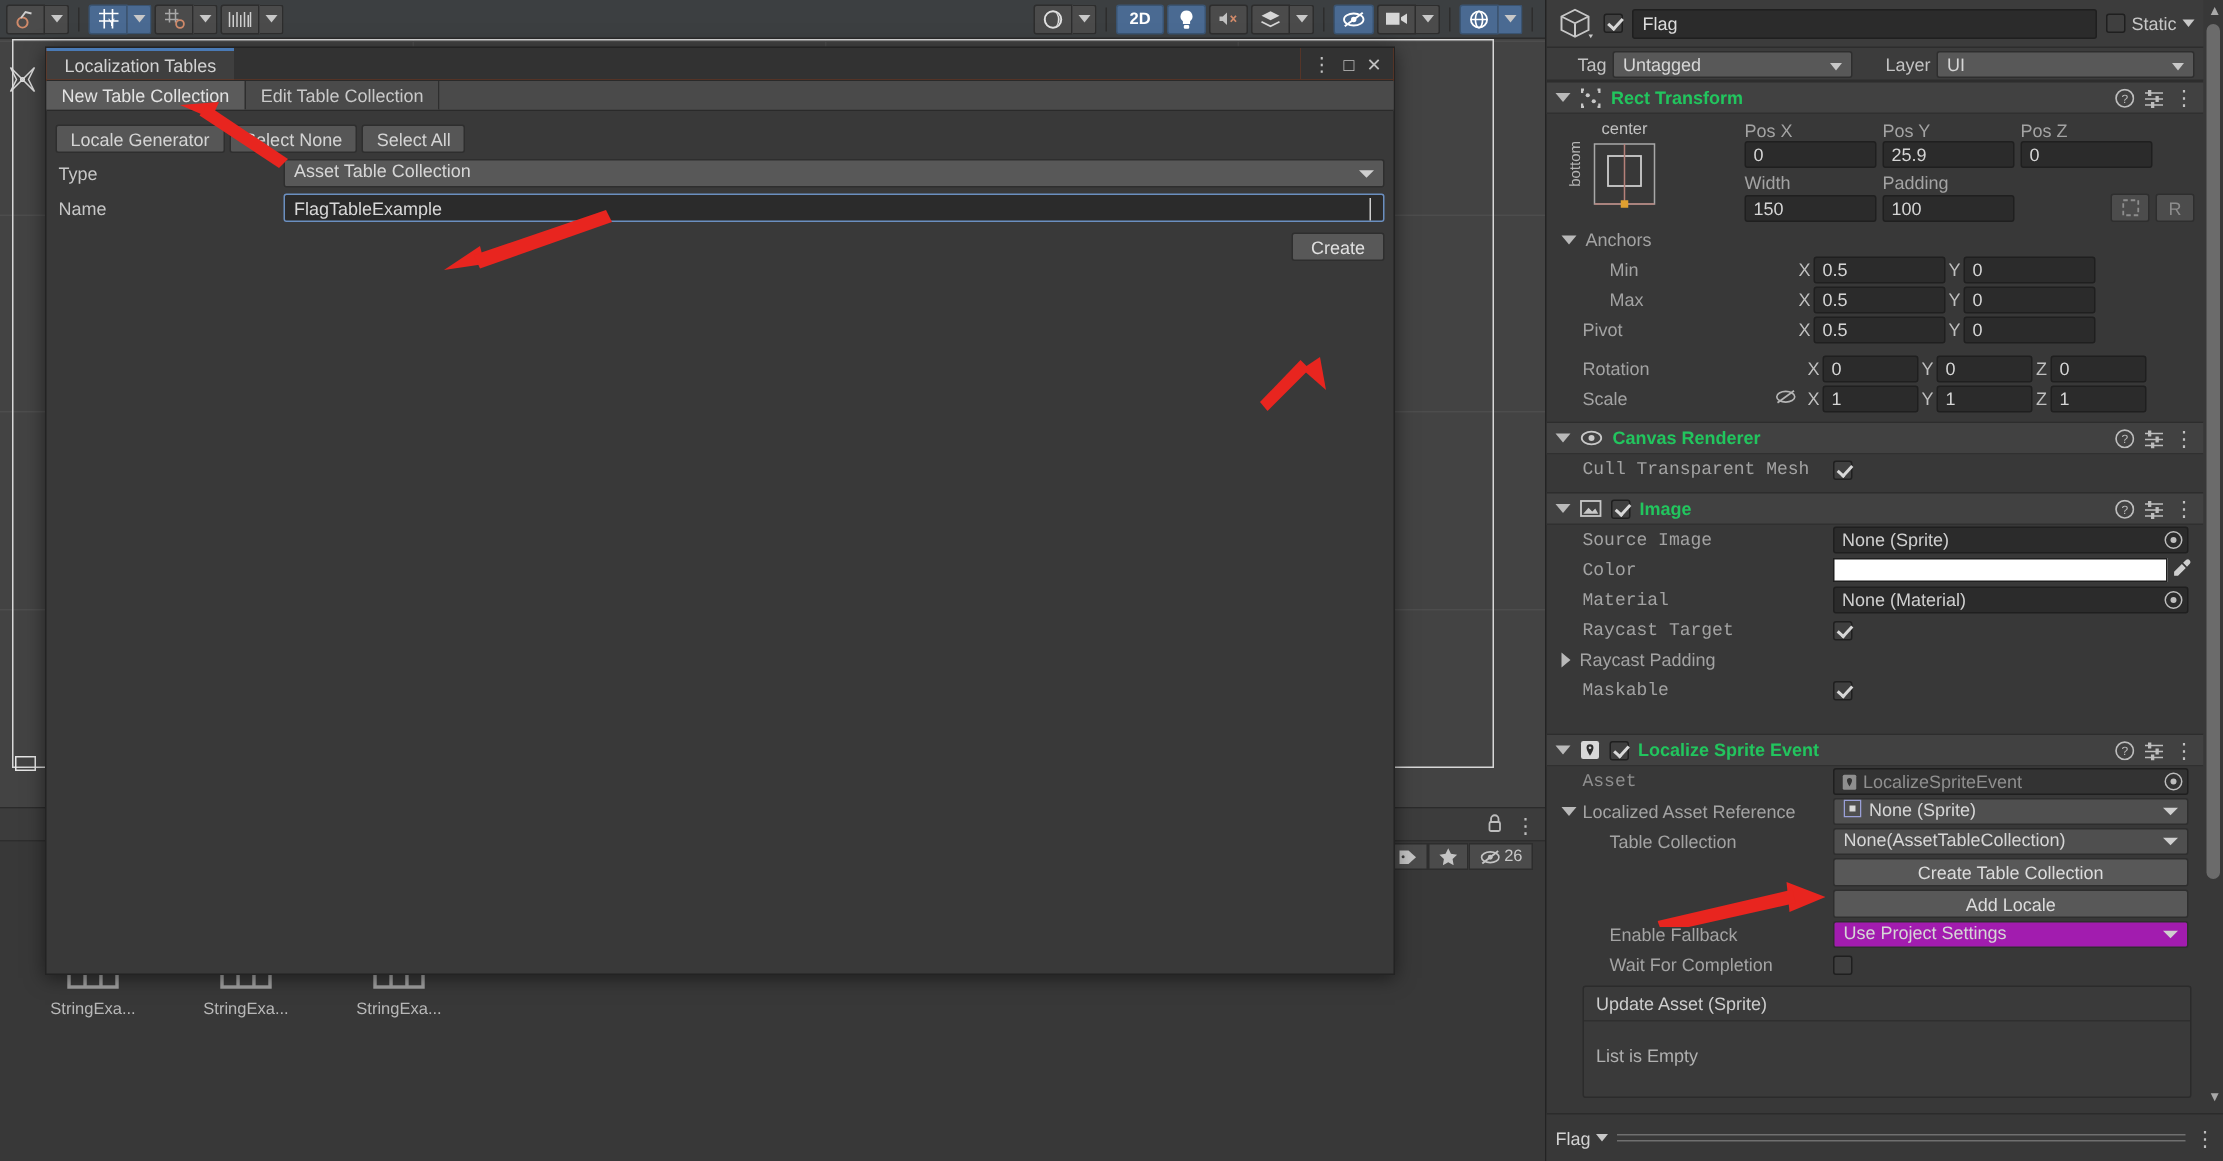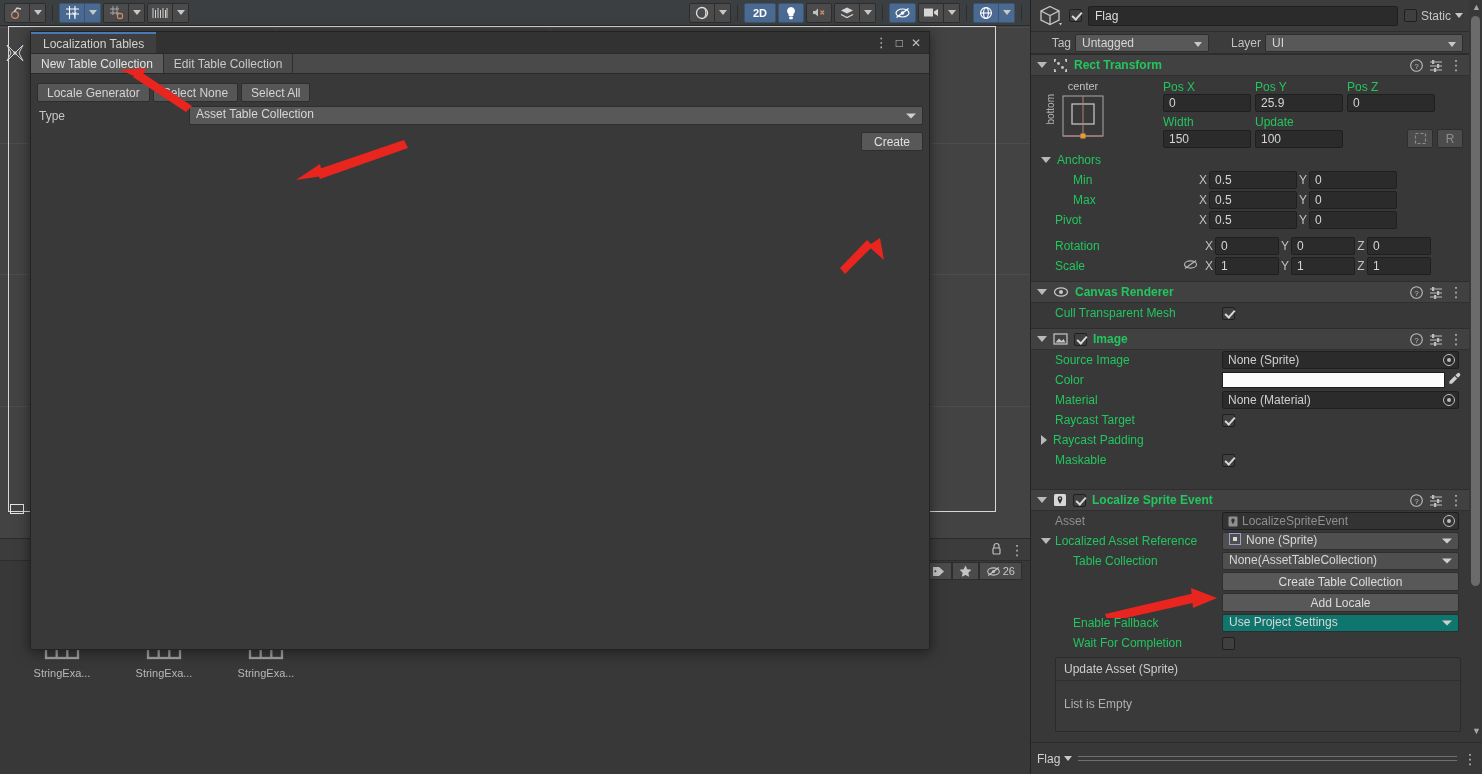--- a/index.html
+++ b/index.html
@@ -215,22 +215,22 @@
   }
   .foldout.closed {
     border-top: 5px solid transparent; border-bottom: 5px solid transparent;
     border-left: 6px solid #b9b9b9; border-right: none;
   }
   .comp-title { font-weight: bold; color: #22c55e; font-size: 12px; }
   .comp-spacer { flex: 1; }
   .hdr-icon { color: #c0c0c0; font-size: 12px; display: flex; align-items: center; }
 
   .row { display: flex; align-items: center; min-height: 20px; padding: 1px 6px; }
-  .lbl { color: #22c55e; font-size: 12px; }
-  .lbl.w185 { width: 185px; }
+  .lbl { color: #a3a3a3; font-size: 12px; }
+  .lbl.w185 { width: 185px; font-family: Liberation Mono, monospace; }
   .lbl.w160 { width: 160px; padding-left: 36px; }
   .num {
     height: 18px; background: #2b2b2b; border: 1px solid #1f1f1f; border-radius: 2px;
     display: flex; align-items: center; padding: 0 5px; color: #d5d5d5; font-size: 12px;
   }
   .axis { color: #c0c0c0; font-size: 12px; width: 12px; text-align: center; }
   .objfield {
     height: 18px; background: #2b2b2b; border: 1px solid #1f1f1f; border-radius: 2px;
     display: flex; align-items: center; padding: 0 5px; color: #cfcfcf; font-size: 12px;
     position: relative;
@@ -531,20 +531,27 @@
         </div>
 
         <div class="field-row">
           <span class="field-label">Type</span>
           <div class="dropdown">
             <span>Asset Table Collection</span>
             <span class="caret"></span>
           </div>
         </div>
 
+        <div class="field-row">
+          <span class="field-label">Name</span>
+          <div class="textfield">
+            <span>FlagTableExample</span>
+            <span class="caret-bar"></span>
+          </div>
+        </div>
 
         <div class="create-row">
           <div class="create-btn">
             <span>Create</span>
           </div>
         </div>
       </div>
     </div>
 
     <svg class="arrow-svg" style="left:120px; top:66px; width:80px; height:46px;" viewBox="0 0 80 46">
@@ -584,21 +591,21 @@
         </div>
         <div class="static-wrap">
           <span class="chk unity-dark"></span>
           <span class="static-label">Static</span>
           <span class="mini-caret"></span>
         </div>
       </div>
 
       <div class="tag-row">
         <span class="tag-lbl" style="width:34px;text-align:right">Tag</span>
-        <div class="dd-small" style="width:134px">
+        <div class="dd-small" style="width:160px">
           <span>Untagged</span>
           <span class="mini-caret" style="position:absolute;right:6px;top:7px"></span>
         </div>
         <span class="tag-lbl" style="width:48px;text-align:right">Layer</span>
         <div class="dd-small" style="flex:1">
           <span>UI</span>
           <span class="mini-caret" style="position:absolute;right:6px;top:7px"></span>
         </div>
       </div>
 
@@ -663,21 +670,21 @@
               </div>
             <div class="num" style="width:88px">
                 <span>25.9</span>
               </div>
             <div class="num" style="width:88px">
                 <span>0</span>
               </div>
           </div>
           <div style="display:flex; gap:4px; padding-left:6px">
             <span class="lbl" style="width:88px">Width</span>
-            <span class="lbl" style="width:88px">Update</span>
+            <span class="lbl" style="width:88px">Padding</span>
           </div>
           <div style="display:flex; gap:4px; padding-left:6px; align-items:center">
             <div class="num" style="width:88px">
                 <span>150</span>
               </div>
             <div class="num" style="width:88px">
                 <span>100</span>
               </div>
             <div style="flex:1"></div>
             <div class="ubtn" style="width:26px;padding:0;background:#4c4c4c">
@@ -937,21 +944,21 @@
         </div>
       </div>
       <div class="row">
         <span class="lbl" style="width:185px"></span>
         <div class="ubtn-wide" style="flex:1;margin-right:4px">
           <span>Add Locale</span>
         </div>
       </div>
       <div class="row">
         <span class="lbl" style="width:185px;padding-left:36px">Enable Fallback</span>
-        <div class="dropdown" style="flex:1;height:18px;margin-right:4px;background:#0f766e">
+        <div class="dropdown" style="flex:1;height:18px;margin-right:4px;background:#a21caf">
           <span>Use Project Settings</span>
           <span class="caret"></span>
         </div>
       </div>
       <div class="row">
         <span class="lbl" style="width:185px;padding-left:36px">Wait For Completion</span>
         <span class="chk unity-dark"></span>
       </div>
 
       <div class="event-box">

